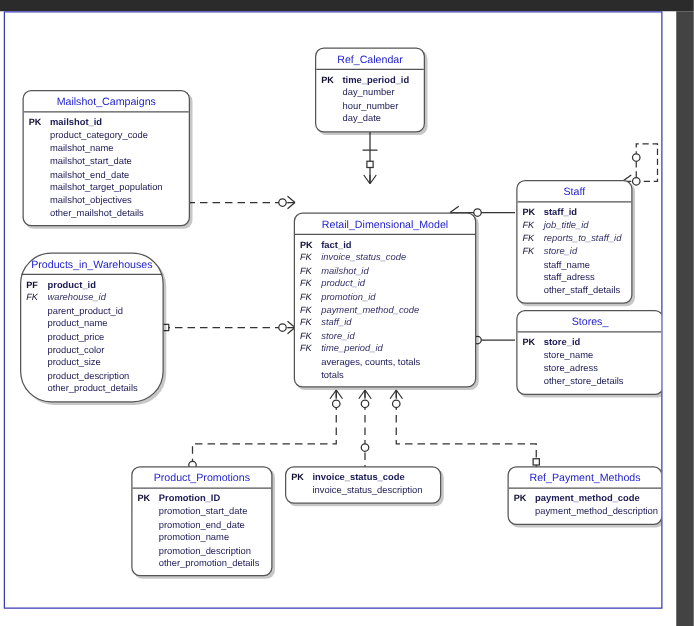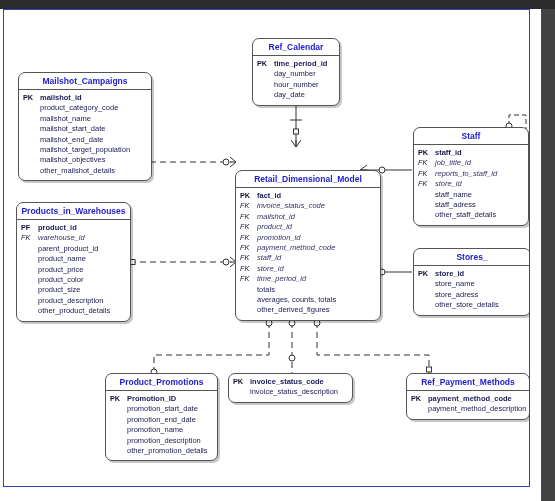--- a/index.html
+++ b/index.html
@@ -64,21 +64,21 @@
     background: #ffffff;
     border: 1px solid #555555;
     border-radius: 7px;
     box-shadow: 2px 2px 0 rgba(0,0,0,0.22);
     box-sizing: border-box;
     z-index: 5;
   }
   .entity .ehead {
     text-align: center;
     font-size: 8.5px;
-    font-weight: bold;
+    font-weight: normal;
     color: #2222cc;
     padding: 3px 4px 3px 4px;
     border-bottom: 1px solid #555555;
     white-space: nowrap;
     overflow: hidden;
   }
   .entity .ebody {
     padding: 3px 4px 4px 4px;
   }
   .attr {
@@ -220,21 +220,21 @@
             <span class="key"></span>
             <span class="nm">mailshot_objectives</span>
           </div>
         <div class="attr">
             <span class="key"></span>
             <span class="nm">other_mailshot_details</span>
           </div>
       </div>
     </div>
 
-    <div class="entity" style="left:12px; top:192px; width:115px;">
+    <div class="entity" style="left:12px; top:192px; width:115px;border-radius:25px;">
       <div class="ehead">Products_in_Warehouses</div>
       <div class="ebody">
         <div class="attr pk">
             <span class="key">PF</span>
             <span class="nm">product_id</span>
           </div>
         <div class="attr fk">
             <span class="key fk">FK</span>
             <span class="nm">warehouse_id</span>
           </div>
@@ -325,34 +325,30 @@
         <div class="attr fk">
             <span class="key fk">FK</span>
             <span class="nm">store_id</span>
           </div>
         <div class="attr fk">
             <span class="key fk">FK</span>
             <span class="nm">time_period_id</span>
           </div>
         <div class="attr">
             <span class="key"></span>
+            <span class="nm">averages, counts, totals</span>
+          </div>
+        <div class="attr">
+            <span class="key"></span>
             <span class="nm">totals</span>
           </div>
-        <div class="attr">
-            <span class="key"></span>
-            <span class="nm">averages, counts, totals</span>
-          </div>
-        <div class="attr">
-            <span class="key"></span>
-            <span class="nm">other_derived_figures</span>
-          </div>
-      </div>
-    </div>
-
-    <div class="entity" style="left:409px; top:117px; width:116px;">
+      </div>
+    </div>
+
+    <div class="entity" style="left:409px; top:134px; width:93px;">
       <div class="ehead">Staff</div>
       <div class="ebody">
         <div class="attr pk">
             <span class="key">PK</span>
             <span class="nm">staff_id</span>
           </div>
         <div class="attr fk">
             <span class="key fk">FK</span>
             <span class="nm">job_title_id</span>
           </div>

